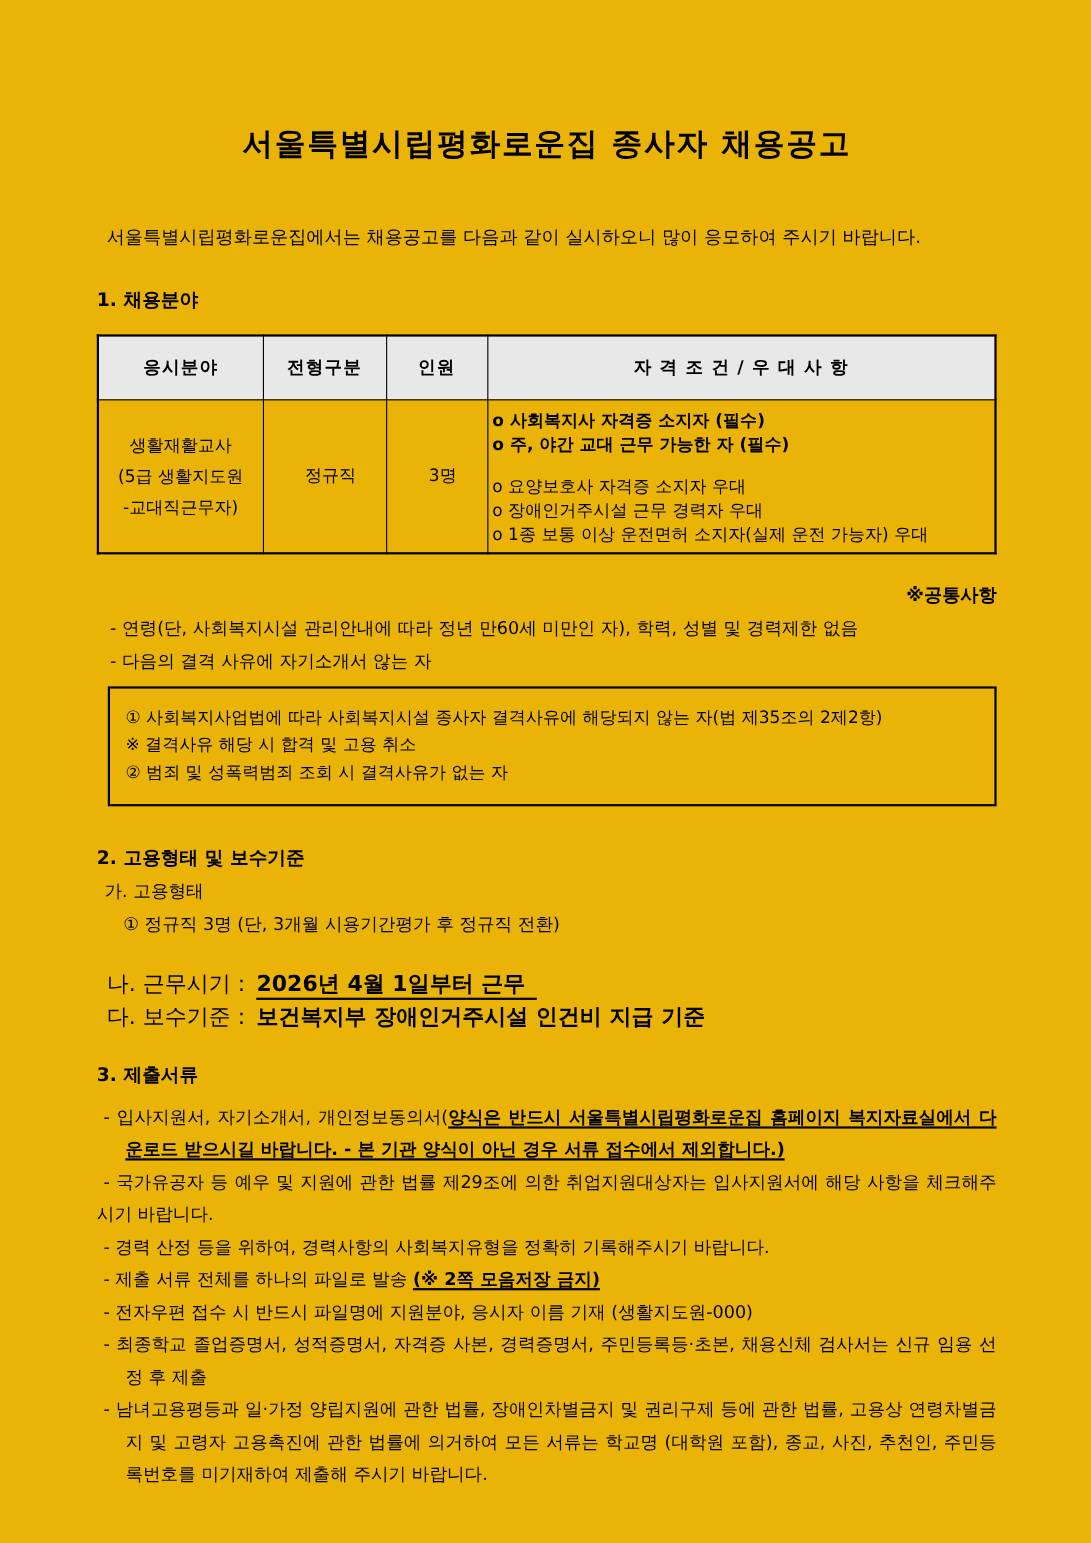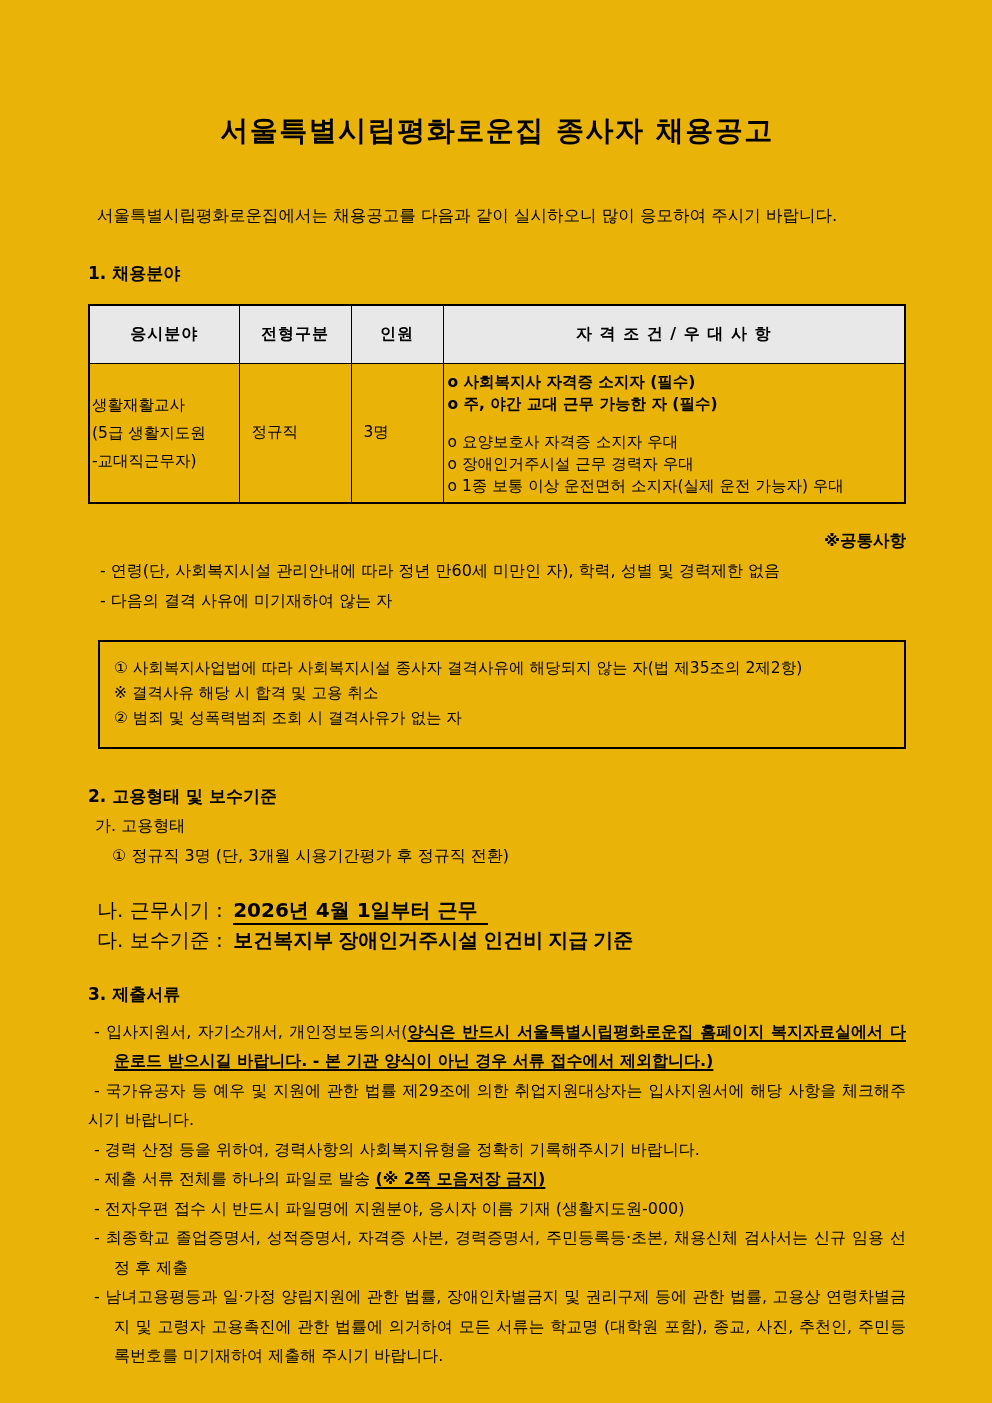--- a/index.html
+++ b/index.html
@@ -48,64 +48,64 @@
   .recruit th {
     background: #e8e8e8;
     font-size: 16px;
     font-weight: bold;
     height: 58px;
     text-align: center;
     letter-spacing: 1px;
     padding: 16px 2px;
   }
   .field-cell {
-    text-align: left;
+    text-align: center;
     vertical-align: middle;
     font-size: 15.5px;
     padding: 4px 2px;
   }
   .field-cell div { line-height: 28px; white-space: nowrap; }
   .mid-cell {
-    text-align: left;
+    text-align: center;
     vertical-align: middle;
     font-size: 15.5px;
     padding-left: 12px;
   }
   .qual-cell {
     vertical-align: top;
     padding: 7px 6px 5px 4px;
     font-size: 15.5px;
   }
   .qual-line { line-height: 22px; word-break: break-all; }
   .qual-line.bold { font-weight: bold; }
   .qual-gap { height: 16px; }
 
   .common { margin-top: 22px; }
   .common-heading { font-size: 16.5px; font-weight: bold; line-height: 30px; margin-left: 8px; text-align: right; }
   .common-item { font-size: 16px; line-height: 30px; margin-left: 12px; text-align: justify; word-break: break-all; }
   .dq-box {
     border: 2px solid #000;
-    margin: 24px 0 0 10px;
+    margin: 8px 0 0 10px;
     padding: 14px 12px 16px 14px;
   }
   .dq-line { font-size: 15.5px; line-height: 25px; word-break: break-all; }
 
   .sec2 { margin-top: 32px; }
   .s2-a-label { font-size: 16px; line-height: 30px; margin-left: 7px; }
   .s2-a-item  { font-size: 16px; line-height: 30px; margin-left: 24px; }
   .s2-gap { height: 24px; }
   .s2-line { font-size: 20px; line-height: 30px; margin-left: 9px; }
   .val-underline {
     font-weight: bold;
     border-bottom: 2px solid #000;
     padding-right: 10px;
     padding-bottom: 1px;
     margin-left: 4px;
   }
-  .val-bold { font-weight: bold; margin-left: 4px; font-family: Liberation Serif, serif; }
+  .val-bold { font-weight: bold; margin-left: 4px; }
 
   .sec3 { margin-top: 24px; }
   .s3-items { margin-top: 8px; }
   .s3-item {
     font-size: 16px;
     line-height: 29.5px;
     text-align: justify;
     word-break: break-all;
   }
   .s3-item.hang { padding-left: 26px; text-indent: -20px; }
@@ -160,21 +160,21 @@
           <div class="qual-line">o 장애인거주시설 근무 경력자 우대</div>
           <div class="qual-line">o 1종 보통 이상 운전면허 소지자(실제 운전 가능자) 우대</div>
         </td>
       </tr>
     </tbody>
   </table>
 
   <div class="common">
     <div class="common-heading">※공통사항</div>
     <div class="common-item">- 연령(단, 사회복지시설 관리안내에 따라 정년 만60세 미만인 자), 학력, 성별 및 경력제한 없음</div>
-    <div class="common-item">- 다음의 결격 사유에 미기재하여 않는 자</div>
+    <div class="common-item">- 다음의 결격 사유에 자기소개서 않는 자</div>
     <div class="dq-box">
       <div class="dq-line">① 사회복지사업법에 따라 사회복지시설 종사자 결격사유에 해당되지 않는 자(법 제35조의 2제2항)</div>
       <div class="dq-line">※ 결격사유 해당 시 합격 및 고용 취소</div>
       <div class="dq-line">② 범죄 및 성폭력범죄 조회 시 결격사유가 없는 자</div>
     </div>
   </div>
 
   <div class="sec2">
     <h2 class="sec-heading">2. 고용형태 및 보수기준</h2>
     <div class="s2-a-label">가. 고용형태</div>

